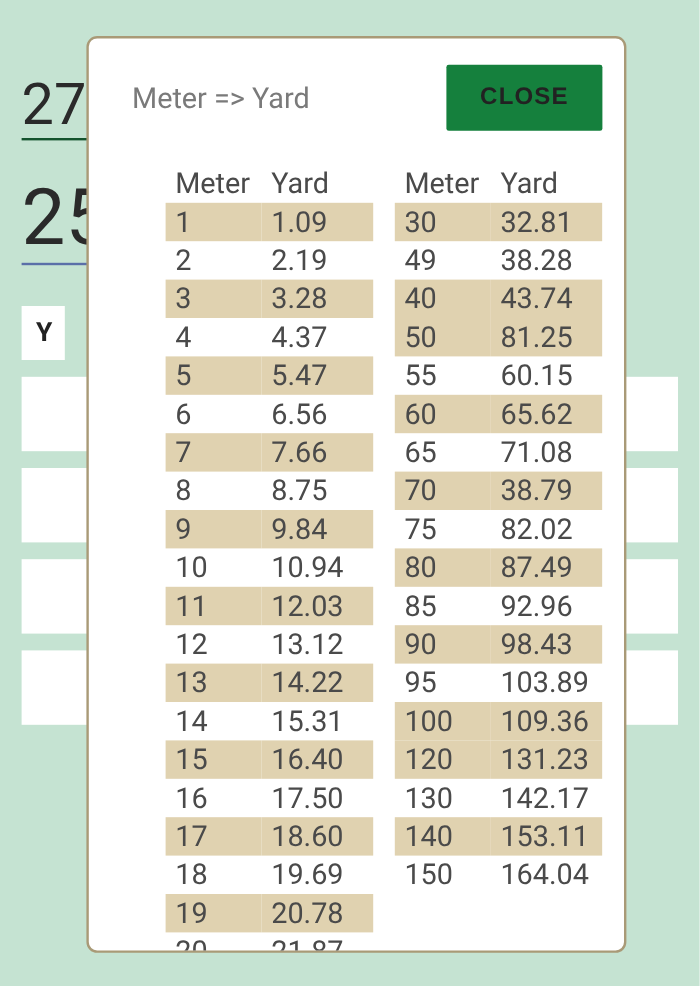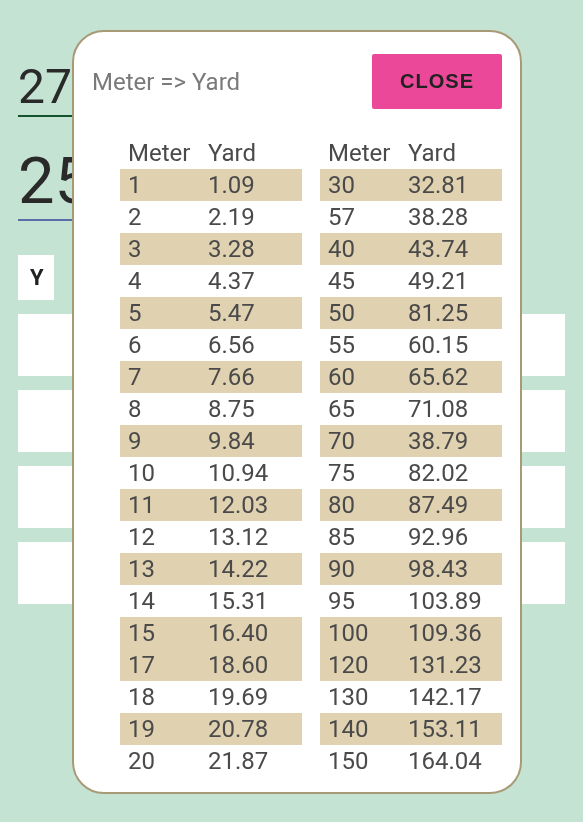--- a/index.html
+++ b/index.html
@@ -52,36 +52,36 @@
 
   
   .modal {
     position: absolute;
     left: 72px;
     top: 30px;
     width: 450px;
     height: 764px;
     background: #fff;
     border: 2px solid #a99a77;
-    border-radius: 32px;
-    padding: 22px 18px 0 18px;
+    border-radius: 9px;
+    padding: 22px 18px 0 36px;
     overflow: hidden;
   }
   .modal-header {
     display: flex;
     align-items: center;
     justify-content: space-between;
     margin-bottom: 28px;
   }
   .modal-title {
     font-size: 24px;
     color: #7a7a7a;
   }
   .close-btn {
-    background: #ec4899;
+    background: #15803d;
     border: none;
     padding: 16px 28px;
     font-size: 20px;
     font-weight: 700;
     letter-spacing: 1px;
     color: #222;
     border-radius: 2px;
     cursor: pointer;
   }
   .tables-row {
@@ -195,20 +195,24 @@
             <td class="m-col">13</td>
             <td>14.22</td>
           </tr>
           <tr class="">
             <td class="m-col">14</td>
             <td>15.31</td>
           </tr>
           <tr class="odd">
             <td class="m-col">15</td>
             <td>16.40</td>
+          </tr>
+          <tr class="">
+            <td class="m-col">16</td>
+            <td>17.50</td>
           </tr>
           <tr class="odd">
             <td class="m-col">17</td>
             <td>18.60</td>
           </tr>
           <tr class="">
             <td class="m-col">18</td>
             <td>19.69</td>
           </tr>
           <tr class="odd">
@@ -227,30 +231,26 @@
           <th class="m-col">Meter</th>
           <th>Yard</th>
         </tr>
       </thead>
       <tbody>
           <tr class="odd">
             <td class="m-col">30</td>
             <td>32.81</td>
           </tr>
           <tr class="">
-            <td class="m-col">57</td>
+            <td class="m-col">49</td>
             <td>38.28</td>
           </tr>
           <tr class="odd">
             <td class="m-col">40</td>
             <td>43.74</td>
-          </tr>
-          <tr class="">
-            <td class="m-col">45</td>
-            <td>49.21</td>
           </tr>
           <tr class="odd">
             <td class="m-col">50</td>
             <td>81.25</td>
           </tr>
           <tr class="">
             <td class="m-col">55</td>
             <td>60.15</td>
           </tr>
           <tr class="odd">

